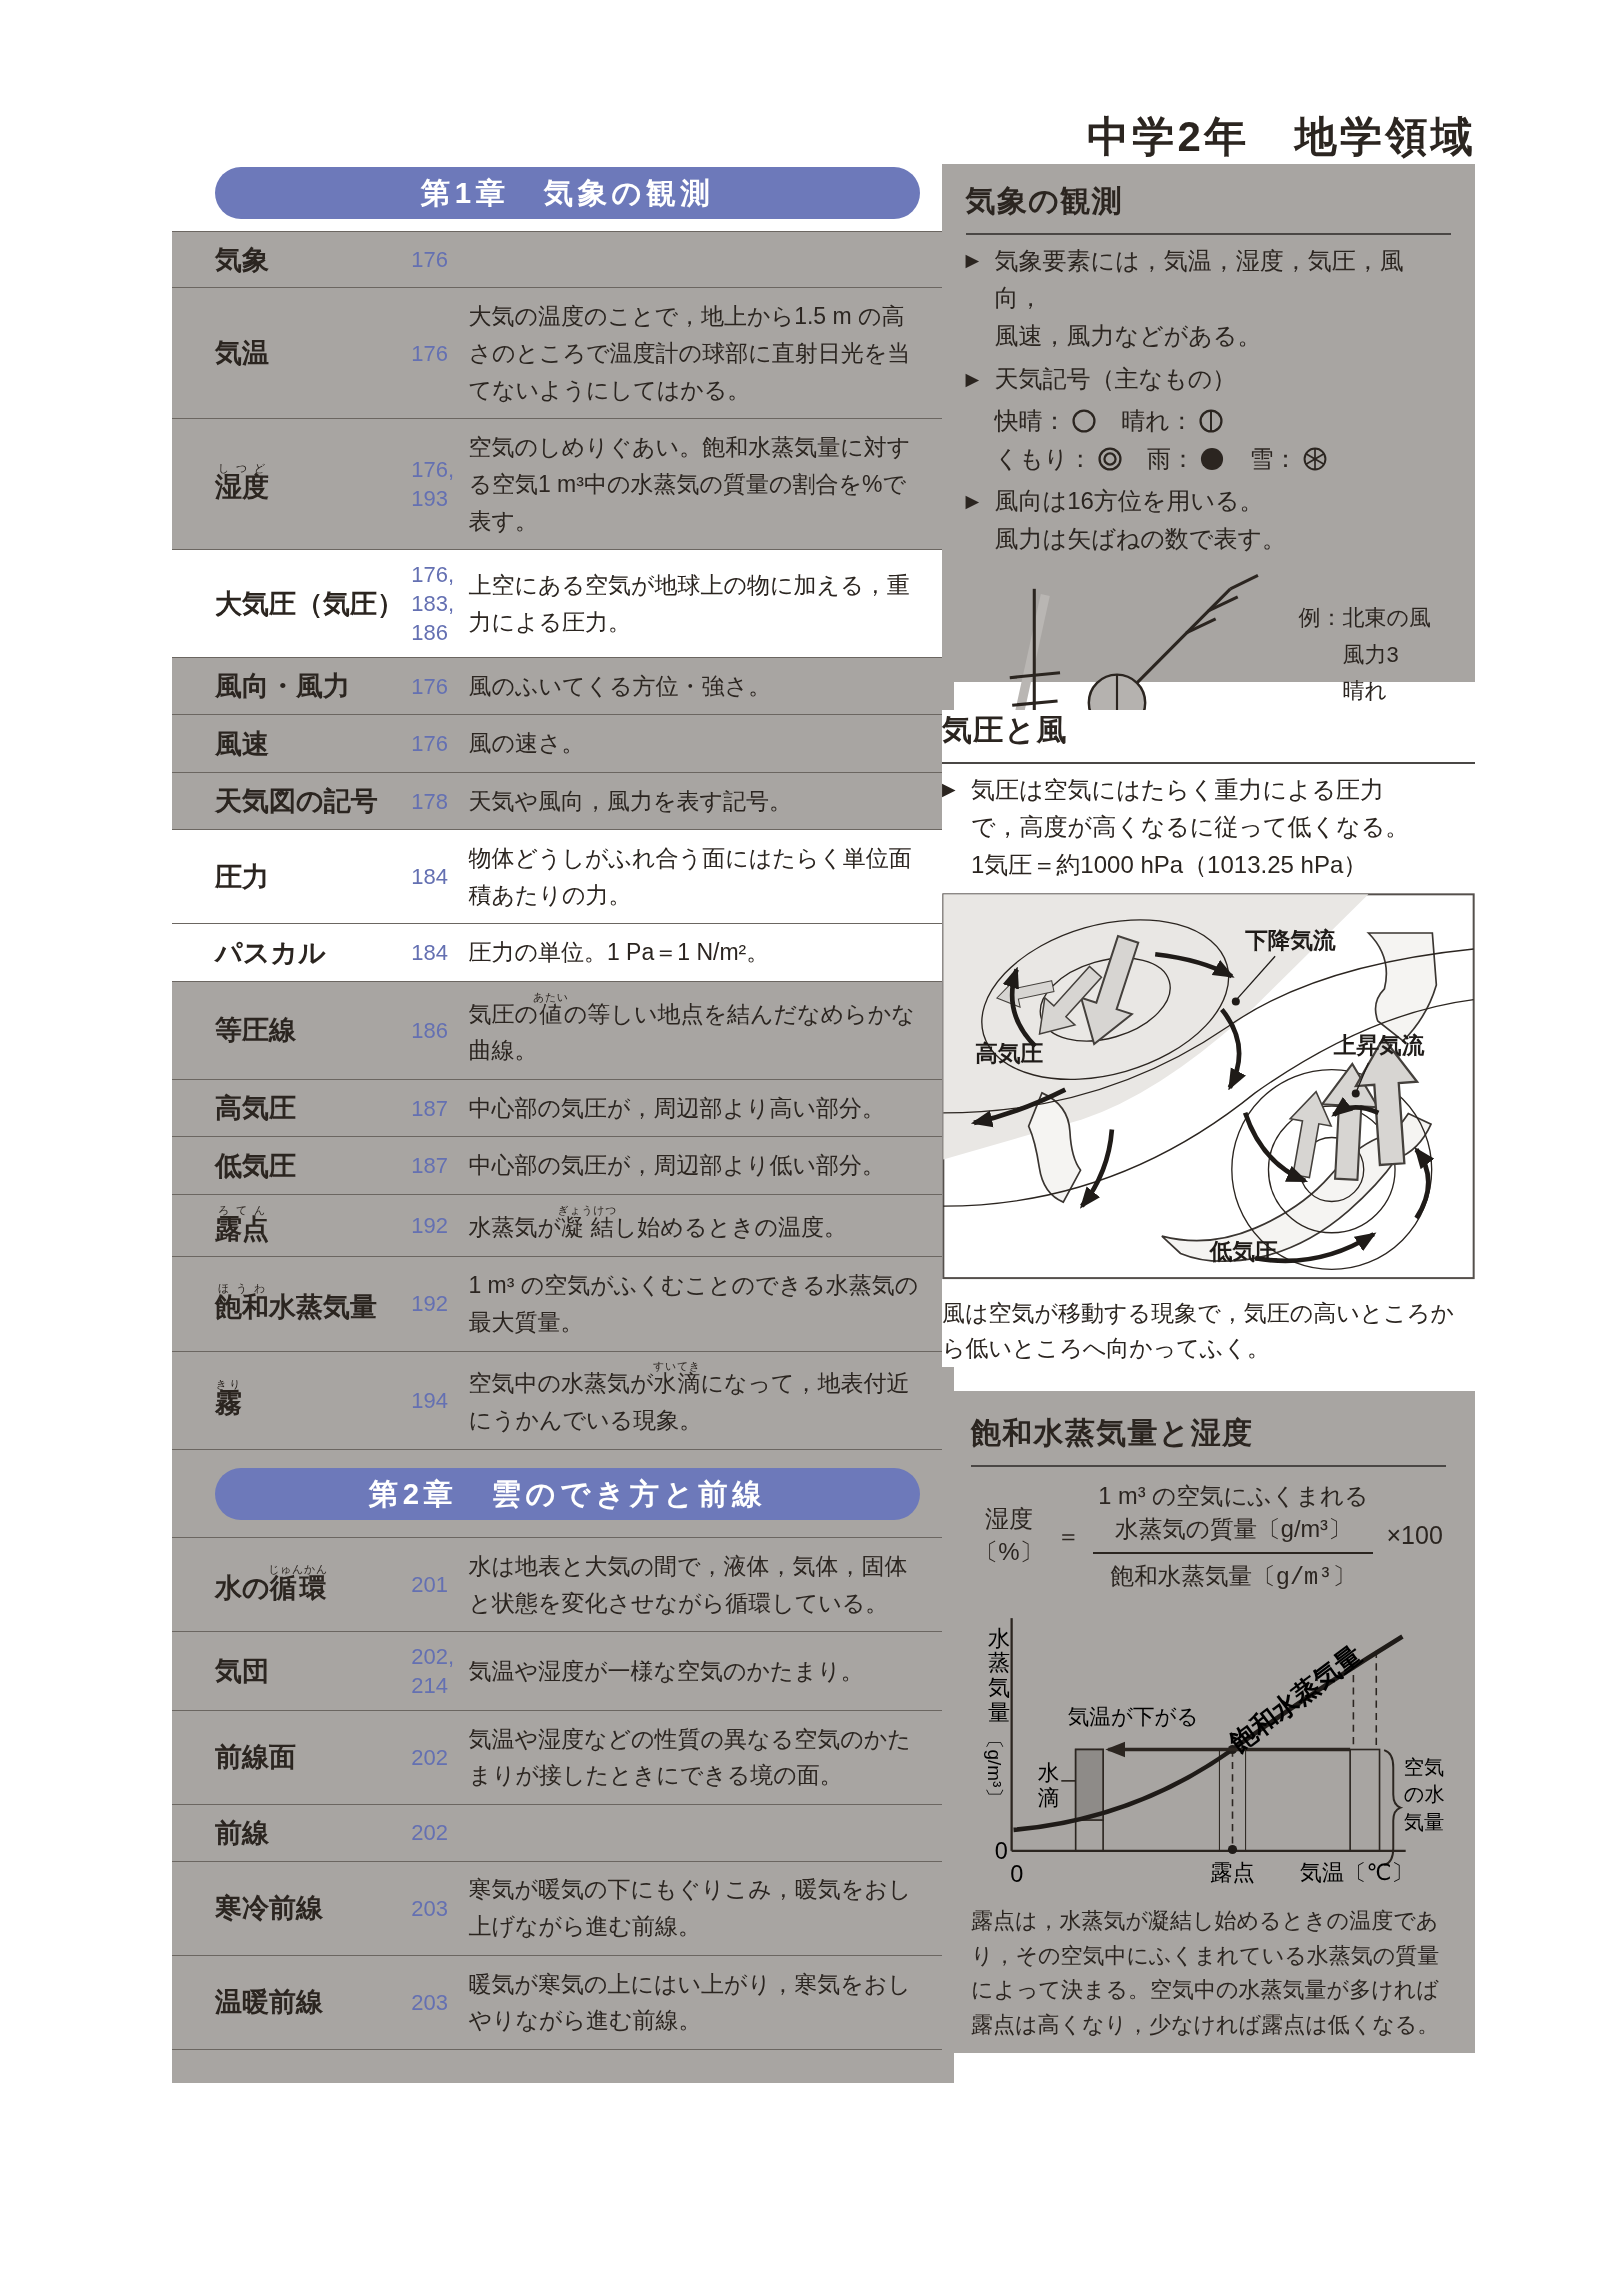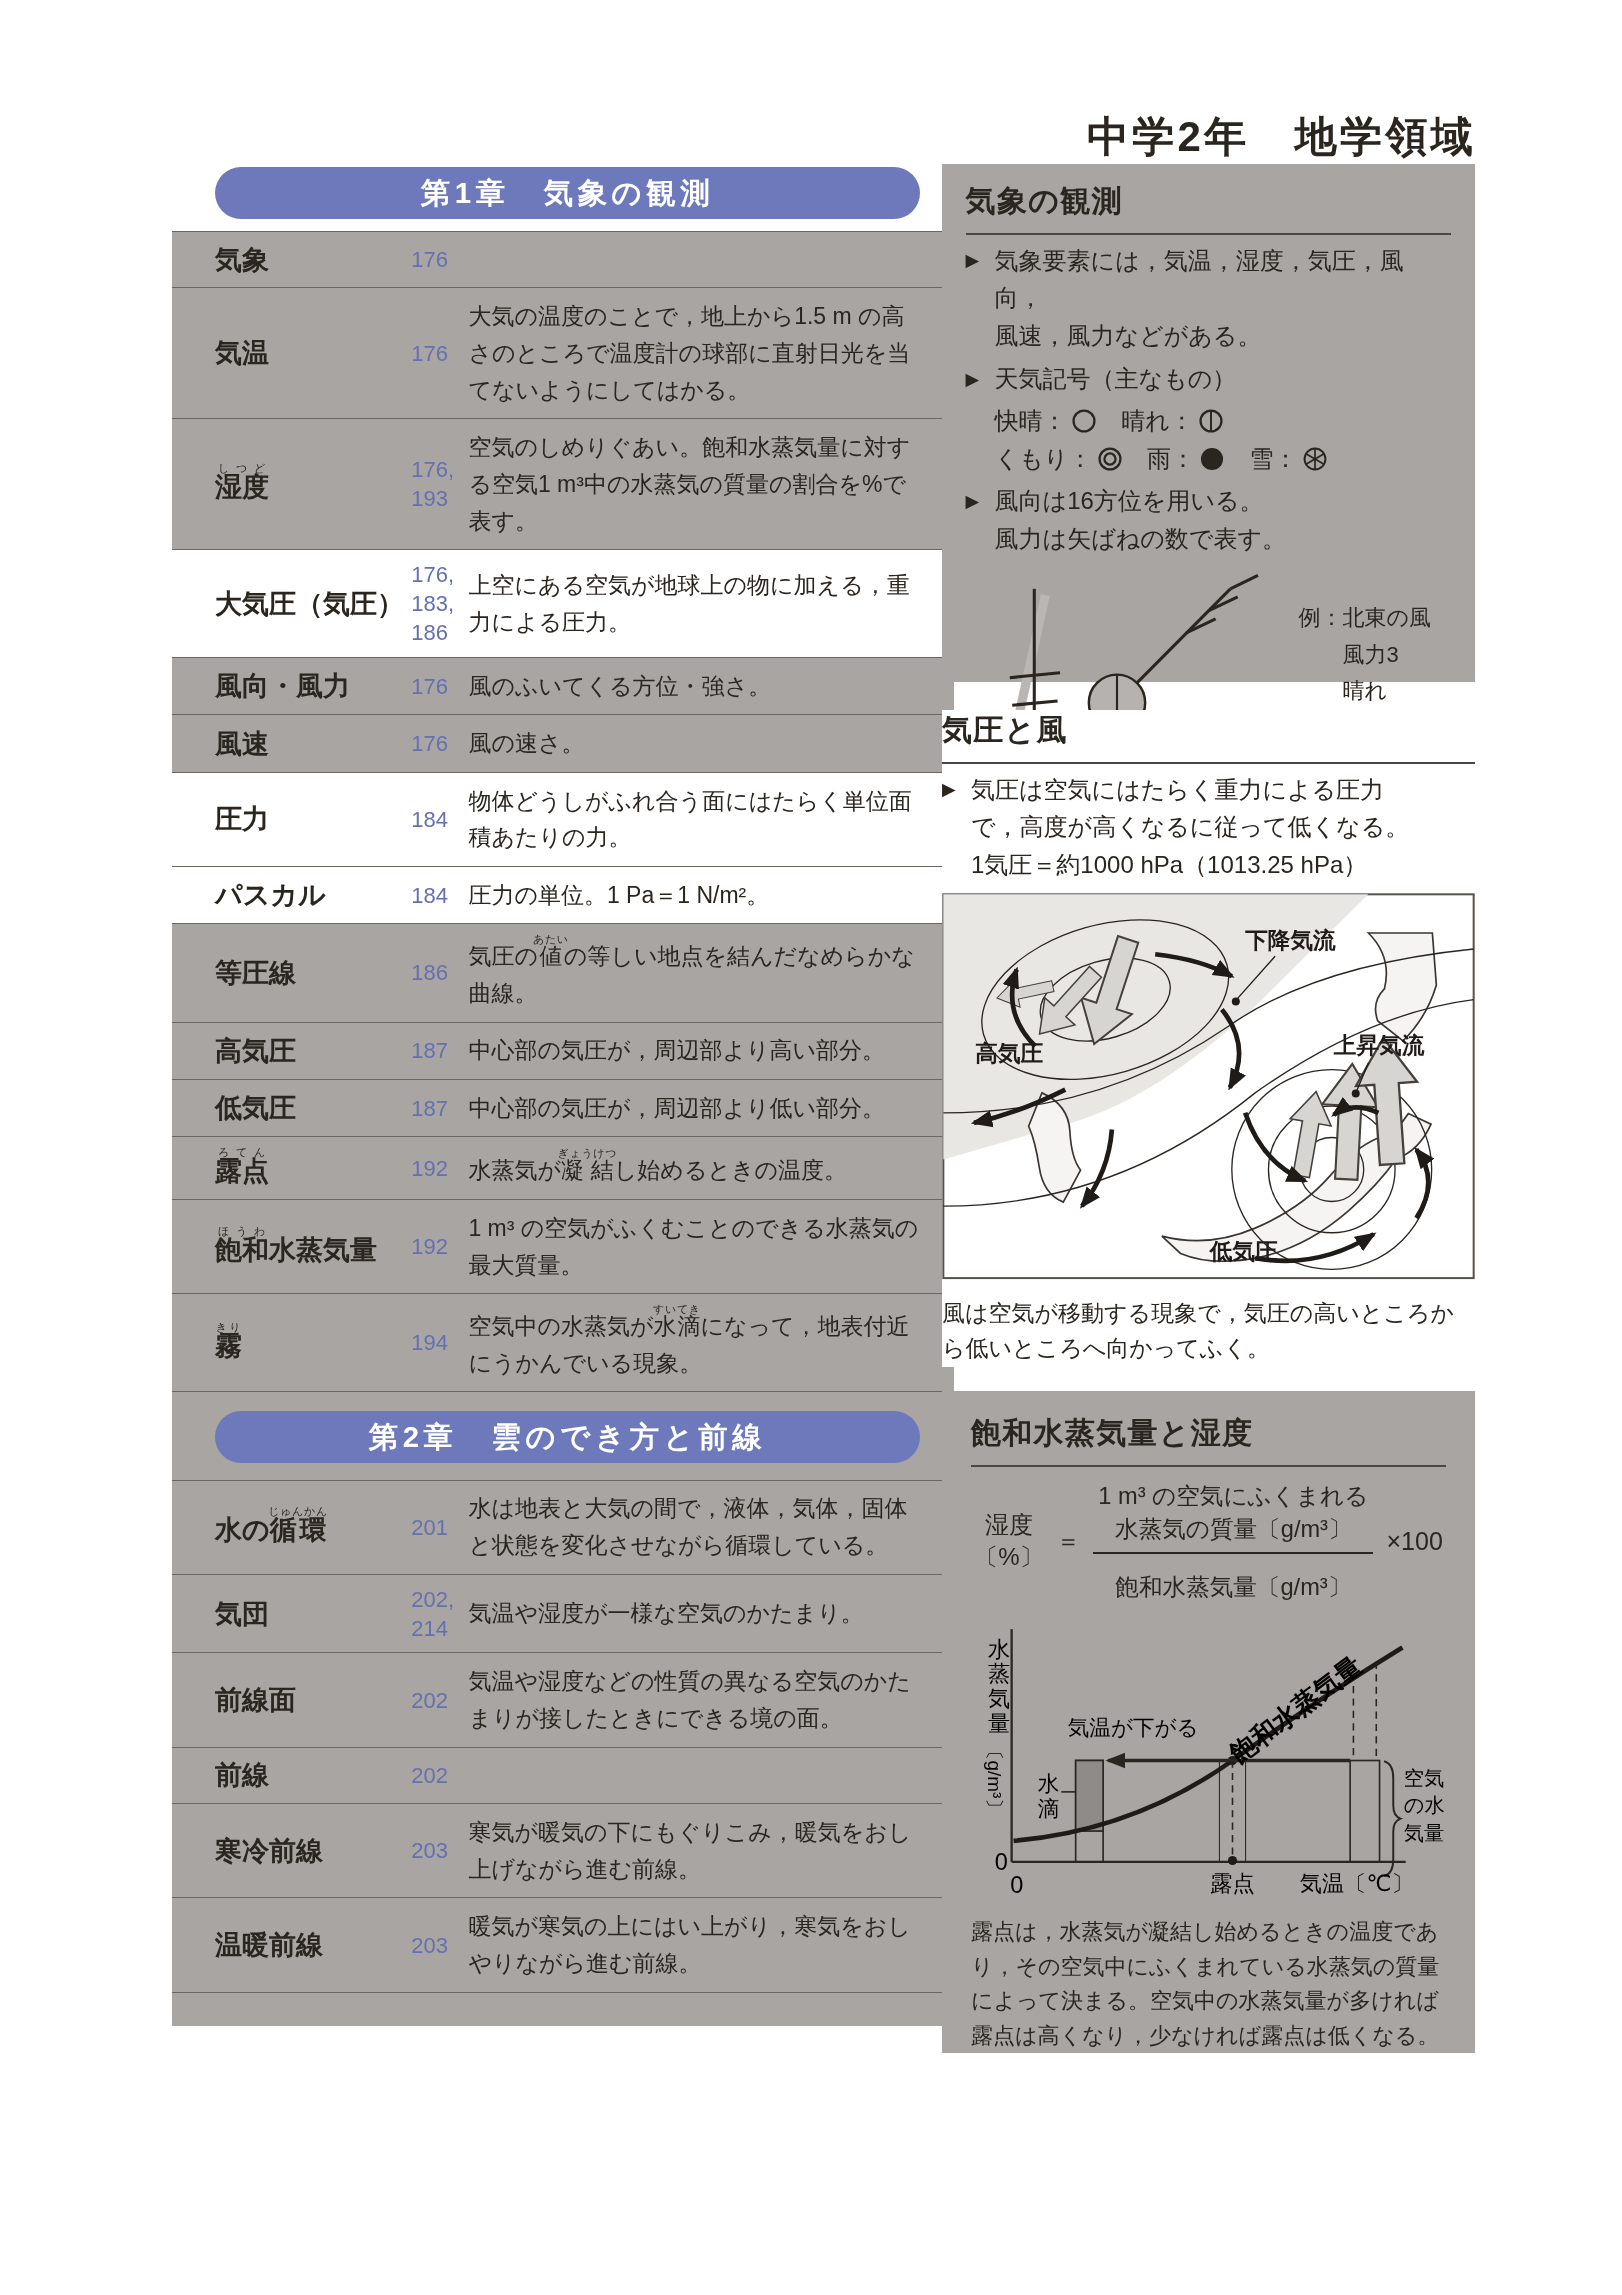--- a/index.html
+++ b/index.html
@@ -52,21 +52,21 @@
   .wind-caption{font-size:22px;line-height:1.65;}
   .wind-caption .ind{padding-left:44px;}
   .map-figure{width:100%;display:block;margin-top:9.2px;}
   .fig-caption{font-size:23px;line-height:1.56;margin-top:15.7px;}
 
   .formula{display:flex;align-items:center;justify-content:center;gap:13px;
     font-size:23.6px;margin:13px 0 17px 0;}
   .formula .lhs{text-align:center;line-height:1.35;font-size:24px;}
   .formula .frac{text-align:center;}
   .formula .num{display:block;border-bottom:2.6px solid var(--ink);padding:0 5.2px 6.5px 5.2px;line-height:1.4;}
-  .formula .den{display:block;padding-top:17px;}
+  .formula .den{display:block;padding-top:6px;font-family:Liberation Mono, monospace;}
   .formula .times{font-size:25px;}
   .box3-caption{font-size:22px;line-height:1.58;margin-top:11.8px;}
 
   #box1{top:164px;height:518px;padding:17px 23.6px 0 23.6px;}
   #box2{top:710px;background:#ffffff;}
   #box3{top:1391px;height:662px;padding:22px 29px 0 29px;}
 </style>
 </head>
 <body>
 
@@ -98,20 +98,25 @@
   </div>
       <div class="g-row gray">
     <div class="term">風向・風力</div>
     <div class="pages">176</div>
     <div class="def">風のふいてくる方位・強さ。</div>
   </div>
       <div class="g-row gray">
     <div class="term">風速</div>
     <div class="pages">176</div>
     <div class="def">風の速さ。</div>
+  </div>
+      <div class="g-row gray">
+    <div class="term">天気図の記号</div>
+    <div class="pages">178</div>
+    <div class="def">天気や風向，風力を表す記号。</div>
   </div>
       <div class="g-row white">
     <div class="term">圧力</div>
     <div class="pages">184</div>
     <div class="def">物体どうしがふれ合う面にはたらく単位面積あたりの力。</div>
   </div>
       <div class="g-row white">
     <div class="term">パスカル</div>
     <div class="pages">184</div>
     <div class="def">圧力の単位。1 Pa＝1 N/m²。</div>

